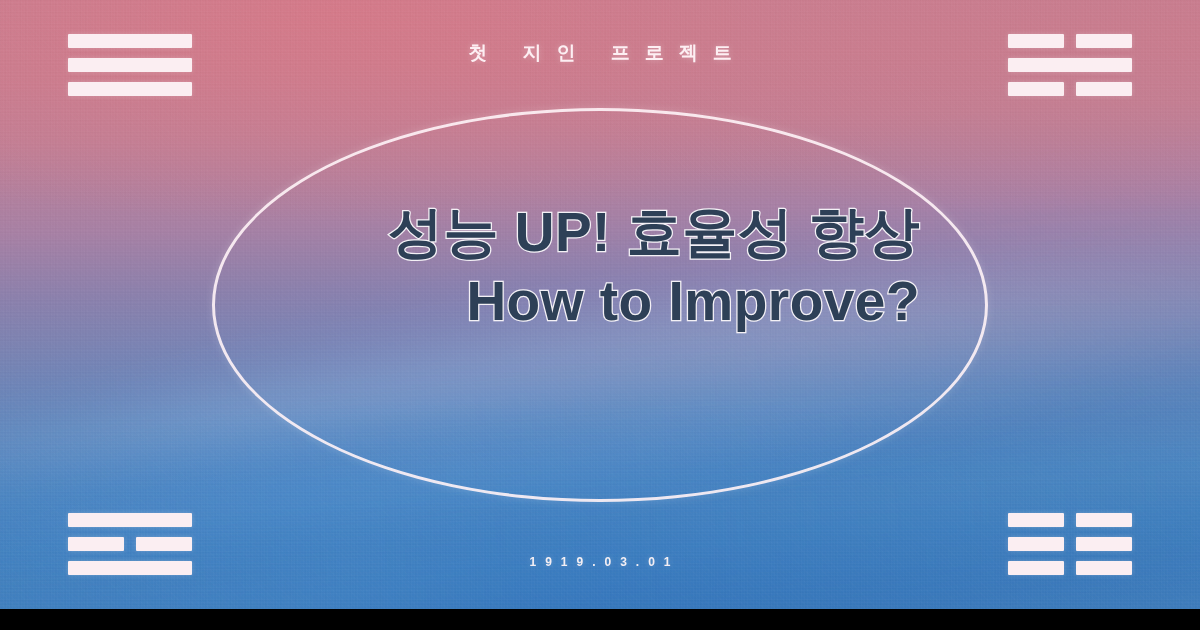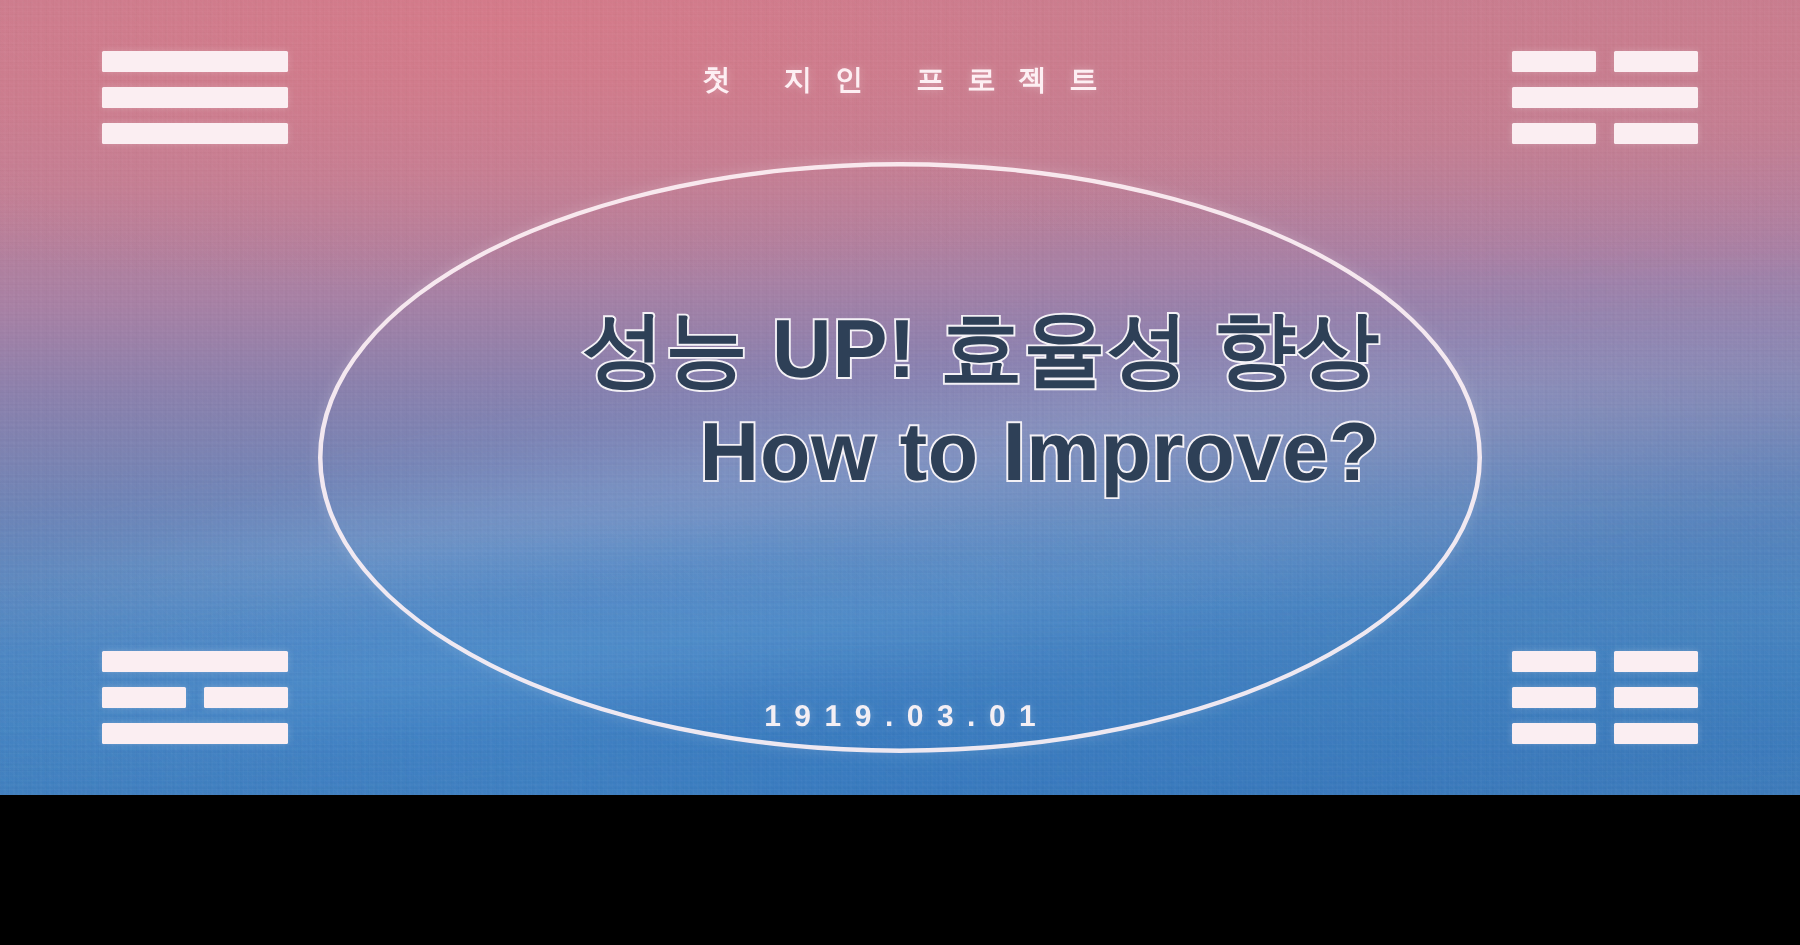--- a/index.html
+++ b/index.html
@@ -7,21 +7,21 @@
   html, body {
     width:1200px; height:630px;
     overflow:hidden;
     background:#000;
     font-family:"Liberation Sans", sans-serif;
   }
 
   #canvas {
     position:relative;
     width:1200px;
-    height:530px;
+    height:609px;
     overflow:hidden;
     isolation:isolate;
   }
 
   
   .bg-base {
     position:absolute; inset:0;
     background:linear-gradient(178deg,
         #c97e8f 0%,
         #c87d8e 12%,
@@ -171,21 +171,21 @@
     -webkit-text-stroke:2.5px #f4f1f6;
     paint-order:stroke fill;
   }
 
   .datestamp {
     position:absolute;
     left:0; right:0;
     bottom:40px;
     text-align:center;
     color:#f4eff4;
-    font-size:20px;
+    font-size:12px;
     font-weight:700;
     letter-spacing:9px;
     text-indent:9px;
     text-shadow:0 0 6px rgba(255,255,255,0.22);
   }
 </style>
 </head>
 <body>
 
 <div id="canvas">

